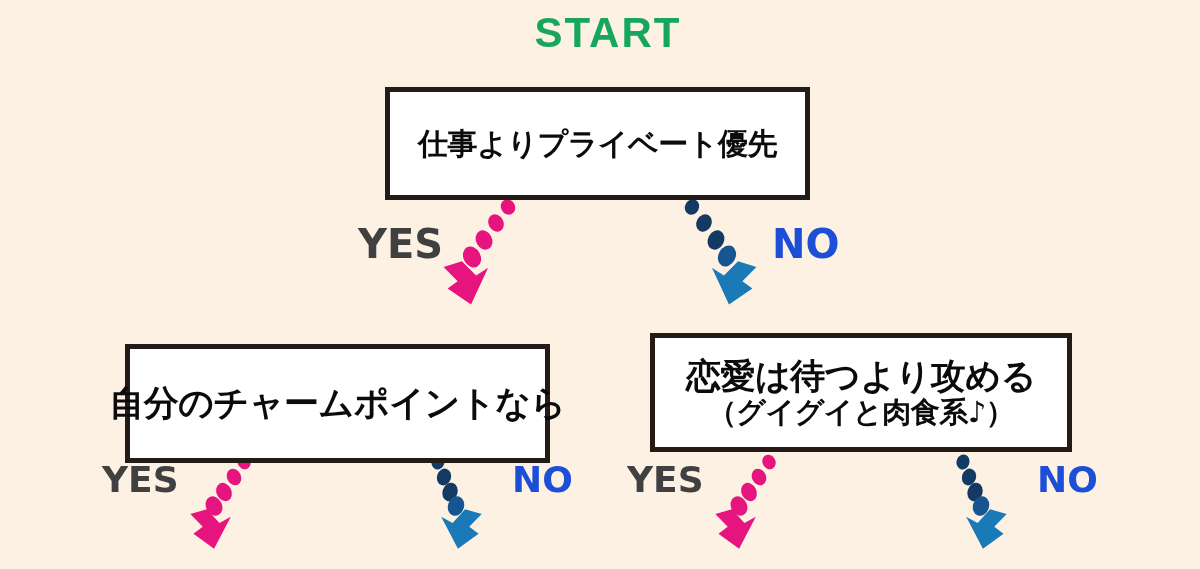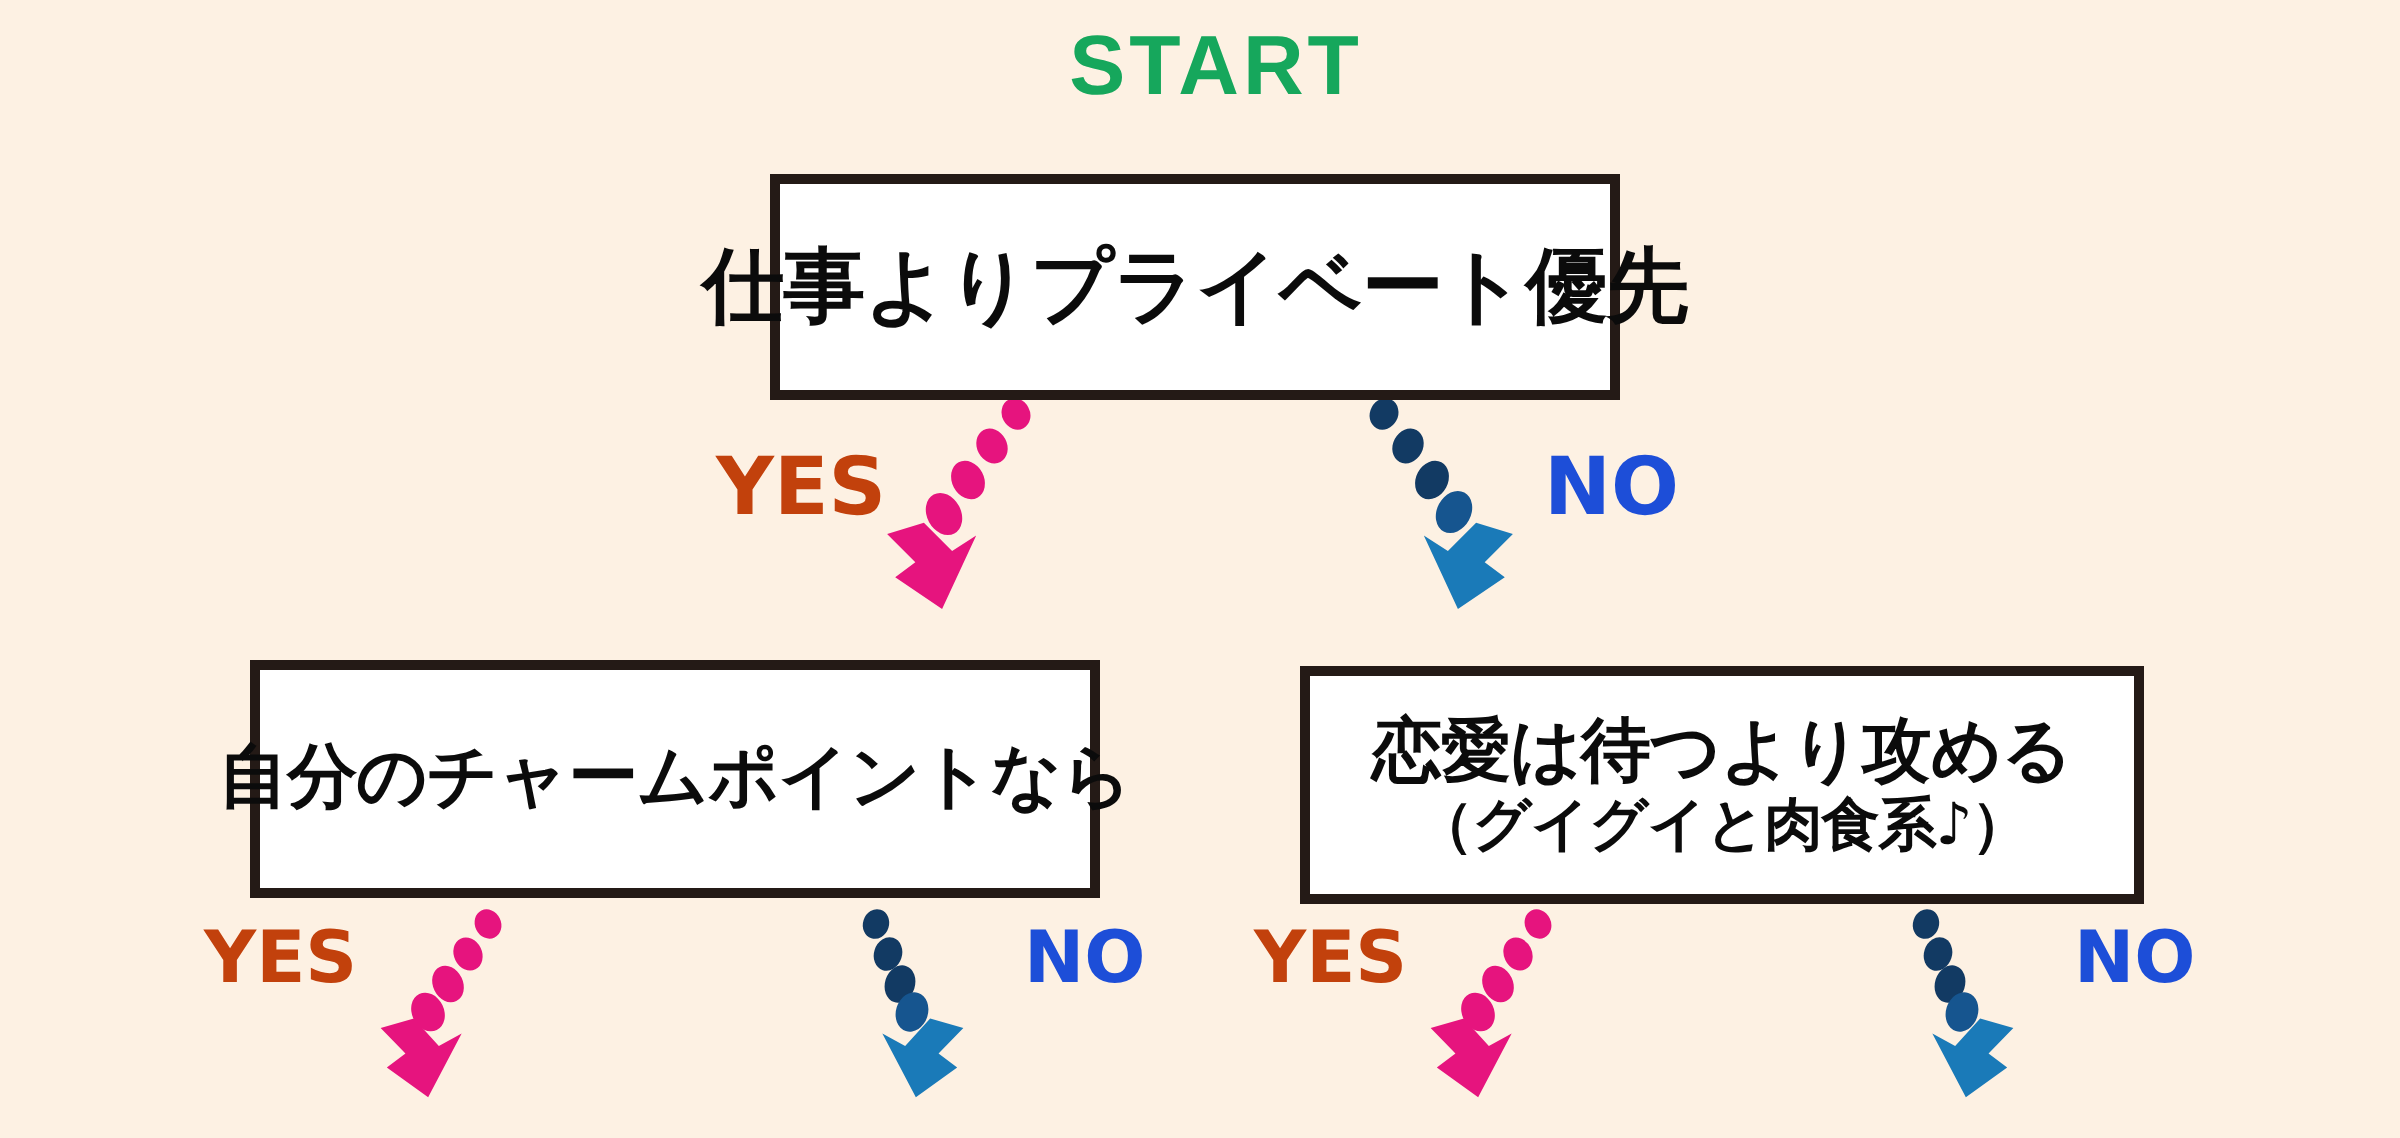--- a/index.html
+++ b/index.html
@@ -53,25 +53,25 @@
     line-height: 1.12;
     letter-spacing: -0.5px;
   }
 
   #box-start-q {
     left: 385px;
     top: 87px;
     width: 425px;
     height: 113px;
   }
-  #box-start-q .line { font-size: 41px; }
+  #box-start-q .line { font-size: 30px; }
 
   #box-left-q {
     left: 125px;
-    top: 330px;
+    top: 344px;
     width: 425px;
     height: 119px;
   }
   #box-left-q .line { font-size: 35px; }
 
   #box-right-q {
     left: 650px;
     top: 333px;
     width: 422px;
     height: 119px;
@@ -81,21 +81,21 @@
 
   
   .branch-label {
     position: absolute;
     font-family: "DejaVu Sans", sans-serif;
     font-weight: 700;
     letter-spacing: 0px;
     line-height: 1;
     white-space: nowrap;
   }
-  .branch-label.yes { color: #c2410c; }
+  .branch-label.yes { color: #404040; }
   .branch-label.no  { color: #1d4ed8; }
 
   
   #arrow-layer {
     position: absolute;
     left: 0;
     top: 0;
     width: 1200px;
     height: 569px;
     pointer-events: none;

